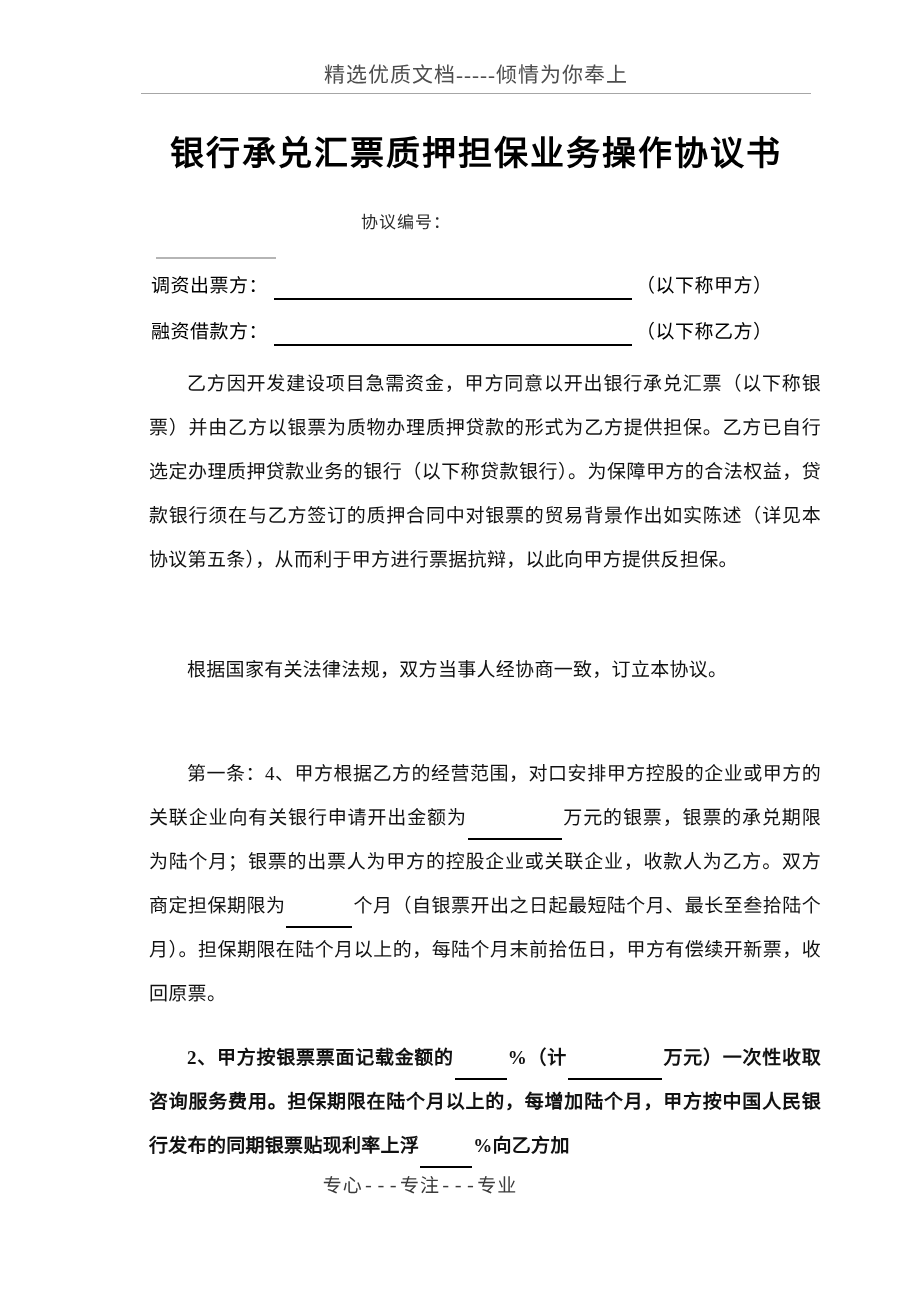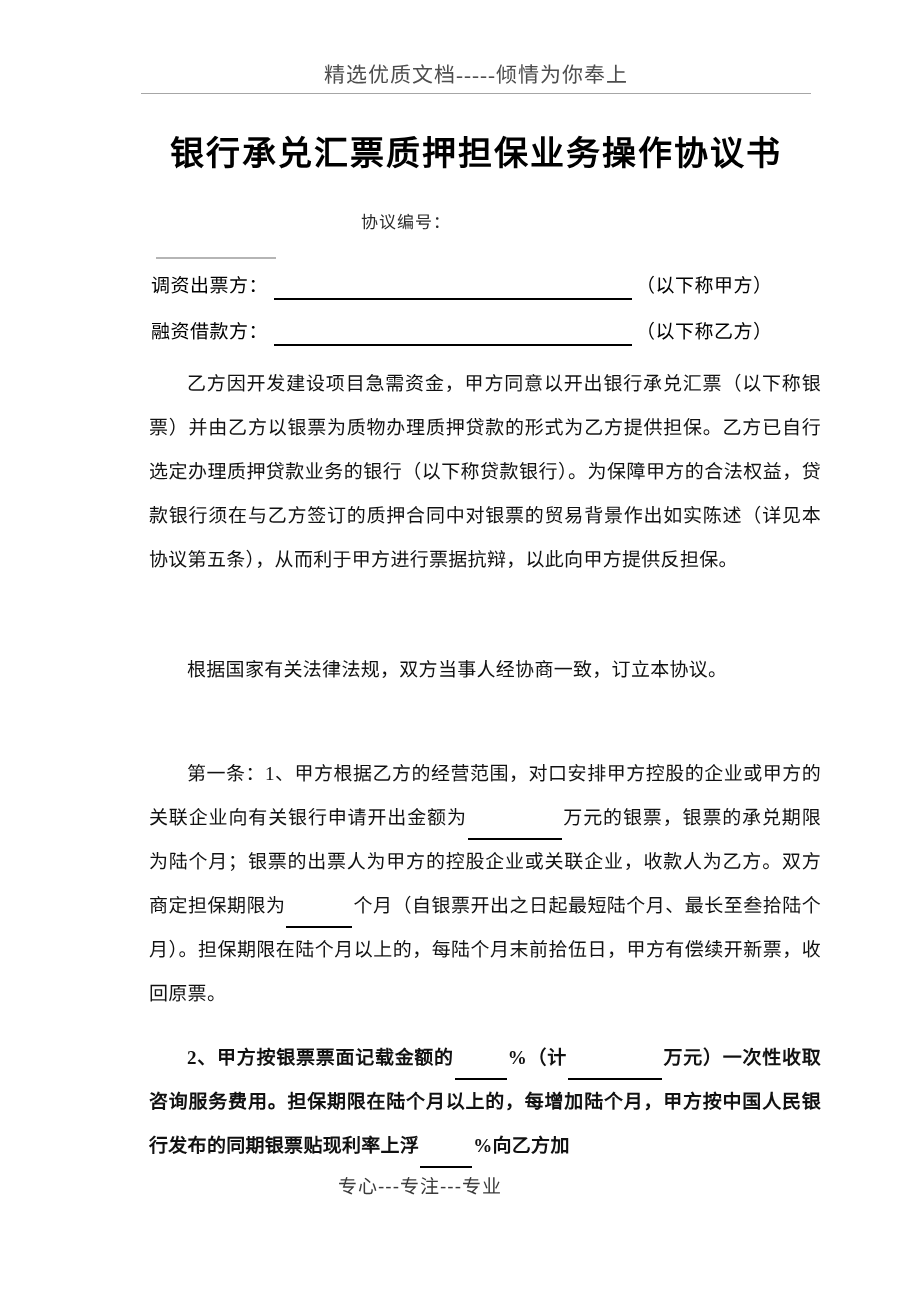--- a/index.html
+++ b/index.html
@@ -152,21 +152,21 @@
   .doc-footer {
     position: absolute;
     left: 0;
     top: 1172px;
     width: 808px;
     text-align: center;
     font-size: 19px;
     line-height: 30px;
     letter-spacing: 1px;
     color: #3a3a3a;
-    font-family: Liberation Sans, sans-serif;
+    font-family: Liberation Mono, monospace;
   }
 </style>
 </head>
 <body>
 
 <div class="page">
 
   <div class="doc-header">
     <span class="doc-header-text">精选优质文档-----倾情为你奉上</span>
   </div>
@@ -192,21 +192,21 @@
 
   <div class="body-block" id="intro-para">
     <p class="para">乙方因开发建设项目急需资金，甲方同意以开出银行承兑汇票（以下称银票）并由乙方以银票为质物办理质押贷款的形式为乙方提供担保。乙方已自行选定办理质押贷款业务的银行（以下称贷款银行）。为保障甲方的合法权益，贷款银行须在与乙方签订的质押合同中对银票的贸易背景作出如实陈述（详见本协议第五条），从而利于甲方进行票据抗辩，以此向甲方提供反担保。</p>
   </div>
 
   <div class="body-block" id="basis-para">
     <p class="para">根据国家有关法律法规，双方当事人经协商一致，订立本协议。</p>
   </div>
 
   <div class="body-block" id="clause1-para">
-    <p class="para"><span>第一条：1、甲方根据乙方的经营范围，对口安排甲方控股的企业或甲方的关联企业向有关银行申请开出金额为</span><span class="blank w-md"></span><span>万元的银票，银票的承兑期限为陆个月；银票的出票人为甲方的控股企业或关联企业，收款人为乙方。双方商定担保期限为</span><span class="blank w-sm"></span><span>个月（自银票开出之日起最短陆个月、最长至叁拾陆个月）。担保期限在陆个月以上的，每陆个月末前拾伍日，甲方有偿续开新票，收回原票。</span></p>
+    <p class="para"><span>第一条：4、甲方根据乙方的经营范围，对口安排甲方控股的企业或甲方的关联企业向有关银行申请开出金额为</span><span class="blank w-md"></span><span>万元的银票，银票的承兑期限为陆个月；银票的出票人为甲方的控股企业或关联企业，收款人为乙方。双方商定担保期限为</span><span class="blank w-sm"></span><span>个月（自银票开出之日起最短陆个月、最长至叁拾陆个月）。担保期限在陆个月以上的，每陆个月末前拾伍日，甲方有偿续开新票，收回原票。</span></p>
   </div>
 
   <div class="body-block" id="clause2-para">
     <p class="para"><span>2、甲方按银票票面记载金额的</span><span class="blank w-xs"></span><span>%（计</span><span class="blank w-md"></span><span>万元）一次性收取咨询服务费用。担保期限在陆个月以上的，每增加陆个月，甲方按中国人民银行发布的同期银票贴现利率上浮</span><span class="blank w-xs"></span><span>%向乙方加</span></p>
   </div>
 
   <div class="doc-footer">专心---专注---专业</div>
 
 </div>
 

